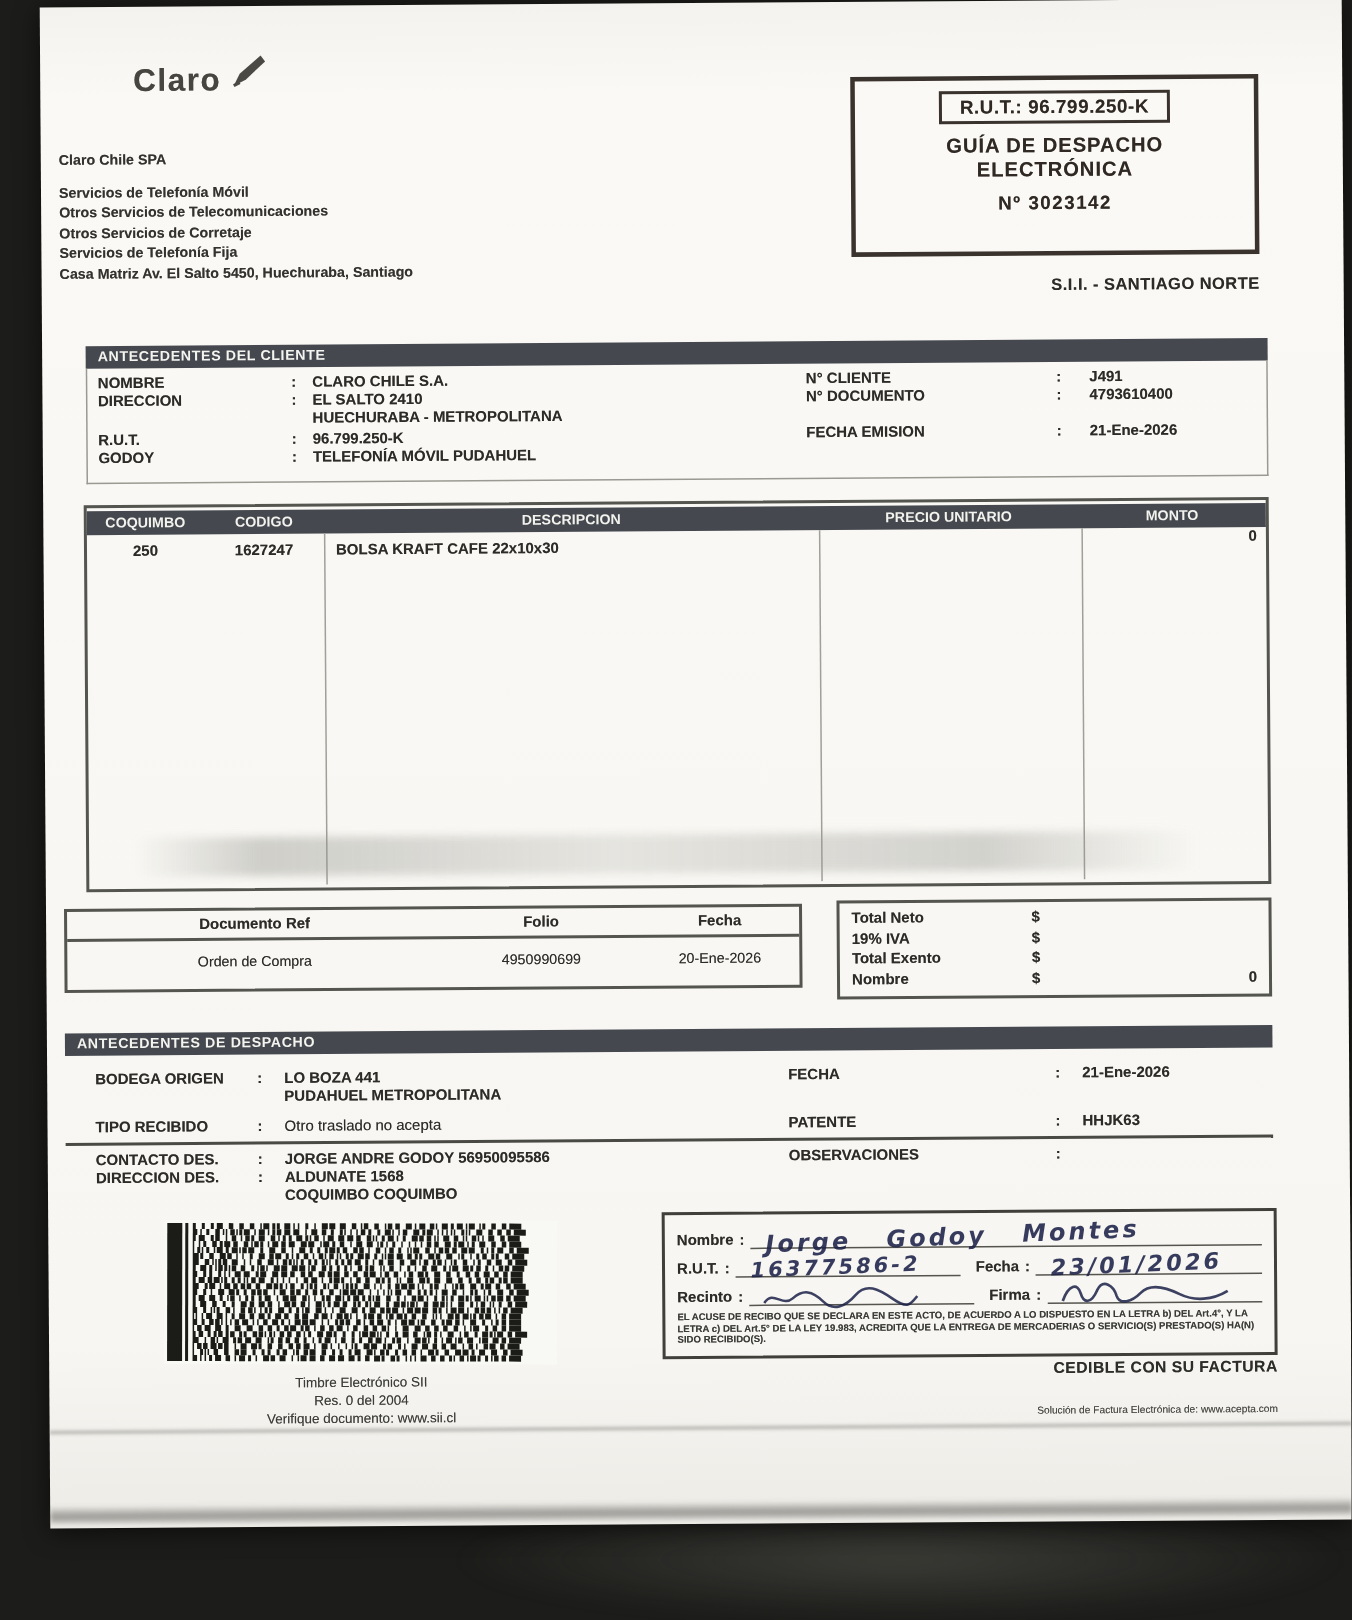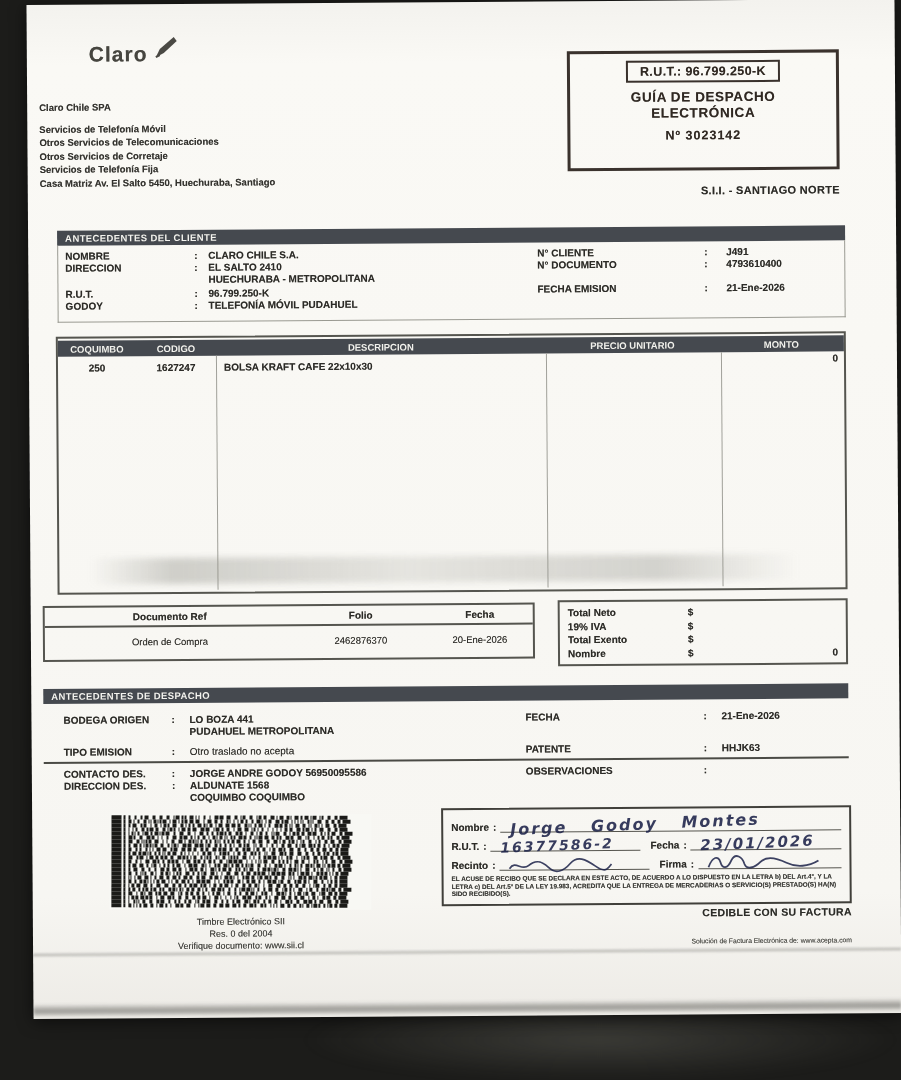--- a/index.html
+++ b/index.html
@@ -198,21 +198,21 @@
   </div>
 
   <div class="ref">
     <div class="ref-head">
       <span class="rc1">Documento Ref</span>
       <span class="rc2">Folio</span>
       <span class="rc3">Fecha</span>
     </div>
     <div class="ref-row">
       <span class="rc1">Orden de Compra</span>
-      <span class="rc2">2462876370</span>
+      <span class="rc2">4950990699</span>
       <span class="rc3">20-Ene-2026</span>
     </div>
   </div>
 
   <div class="totals">
     <div class="trow">
       <span class="tlabel">Total Neto</span>
         <span class="tcur">$</span>
         <span class="tval"></span>
     </div>
@@ -235,21 +235,21 @@
 
   <div class="bar bar-dispatch">ANTECEDENTES DE DESPACHO</div>
 
   <div class="drow" style="left:32px;top:710px;">
     <span class="lab">BODEGA ORIGEN</span>
       <span class="col">:</span>
       <span>LO BOZA 441</span>
   </div>
   <div class="dline2" style="left:158px;top:722px;">PUDAHUEL  METROPOLITANA</div>
   <div class="drow" style="left:32px;top:742px;">
-    <span class="lab">TIPO EMISION</span>
+    <span class="lab">TIPO RECIBIDO</span>
       <span class="col">:</span>
       <span class="normal">Otro traslado no acepta</span>
   </div>
   <div class="drow right" style="left:494px;top:710px;">
     <span class="lab">FECHA</span>
       <span class="col">:</span>
       <span>21-Ene-2026</span>
   </div>
   <div class="drow right" style="left:494px;top:742px;">
     <span class="lab">PATENTE</span>

